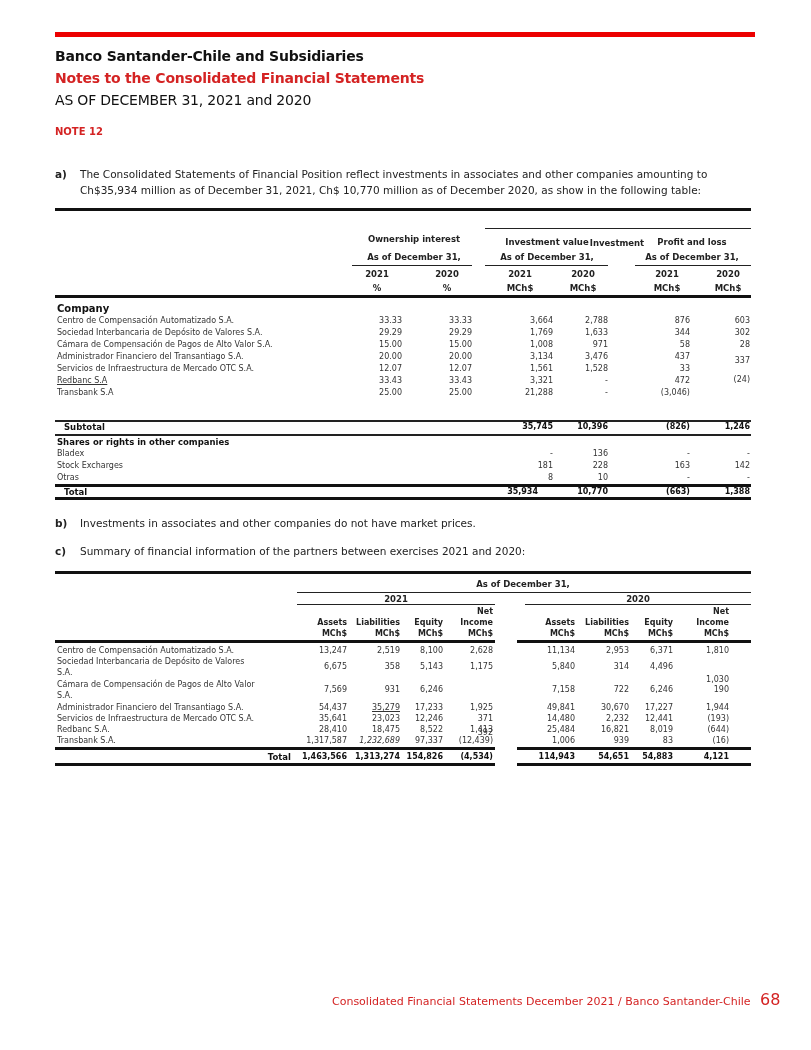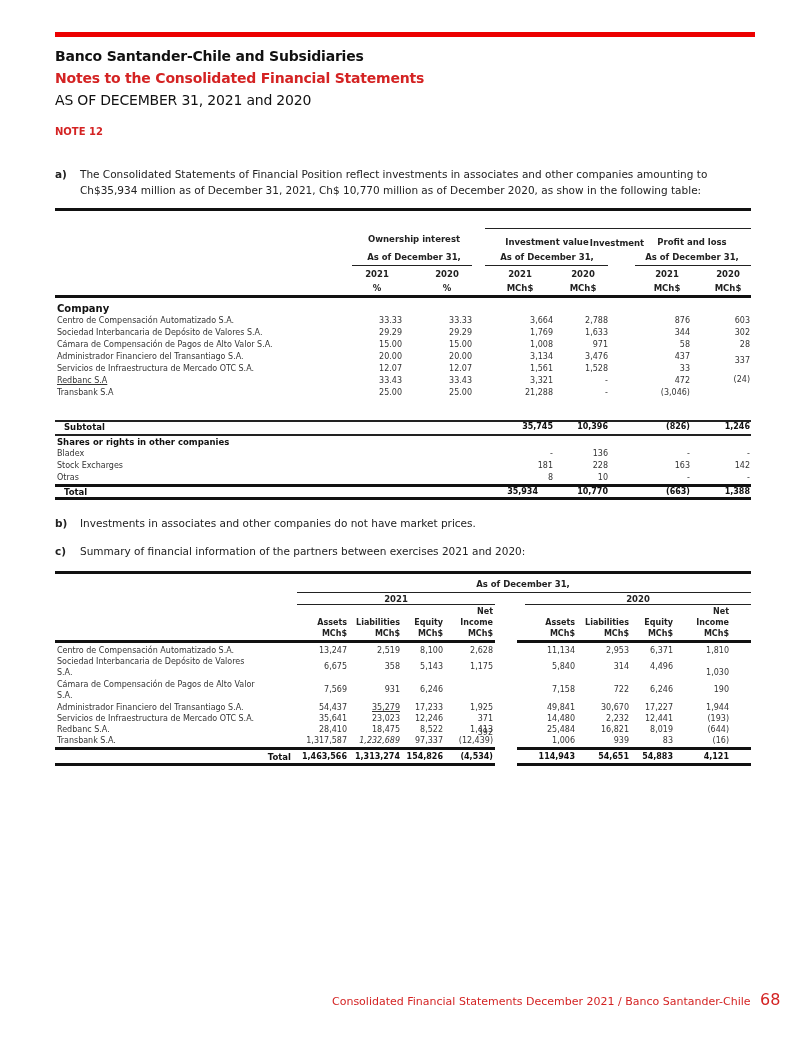--- a/index.html
+++ b/index.html
@@ -217,21 +217,21 @@
       <div class="abs cell r" style="left:622px;width:52px;top:75px;">1,810</div>
       <div class="abs cell" style="left:2px;top:86px;">Sociedad Interbancaria de Depósito de Valores</div>
       <div class="abs cell" style="left:2px;top:97px;">S.A.</div>
       <div class="abs cell r" style="left:240px;width:52px;top:91px;">6,675</div>
       <div class="abs cell r" style="left:295px;width:50px;top:91px;">358</div>
       <div class="abs cell r" style="left:348px;width:40px;top:91px;">5,143</div>
       <div class="abs cell r" style="left:390px;width:48px;top:91px;">1,175</div>
       <div class="abs cell r" style="left:462px;width:58px;top:91px;">5,840</div>
       <div class="abs cell r" style="left:524px;width:50px;top:91px;">314</div>
       <div class="abs cell r" style="left:578px;width:40px;top:91px;">4,496</div>
-      <div class="abs cell r" style="left:622px;width:52px;top:97px;">1,030</div>
+      <div class="abs cell r" style="left:622px;width:52px;top:104px;">1,030</div>
       <div class="abs cell" style="left:2px;top:109px;">Cámara de Compensación de Pagos de Alto Valor</div>
       <div class="abs cell" style="left:2px;top:120px;">S.A.</div>
       <div class="abs cell r" style="left:240px;width:52px;top:114px;">7,569</div>
       <div class="abs cell r" style="left:295px;width:50px;top:114px;">931</div>
       <div class="abs cell r" style="left:348px;width:40px;top:114px;">6,246</div>
       <div class="abs cell r" style="left:390px;width:48px;top:114px;margin-top:43px;">392</div>
       <div class="abs cell r" style="left:462px;width:58px;top:114px;">7,158</div>
       <div class="abs cell r" style="left:524px;width:50px;top:114px;">722</div>
       <div class="abs cell r" style="left:578px;width:40px;top:114px;">6,246</div>
       <div class="abs cell r" style="left:622px;width:52px;top:114px;">190</div>

